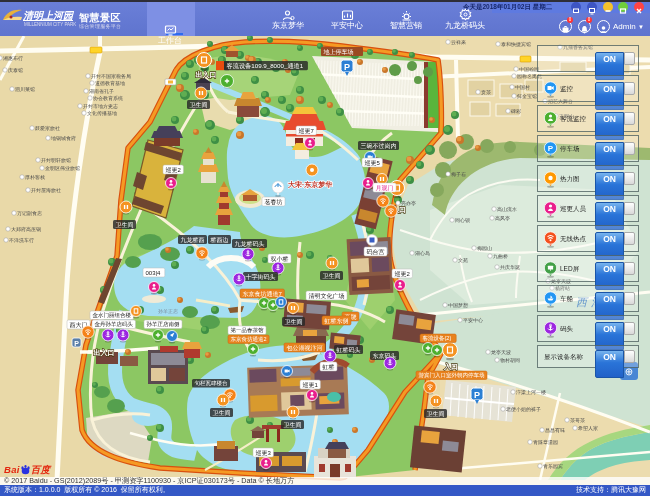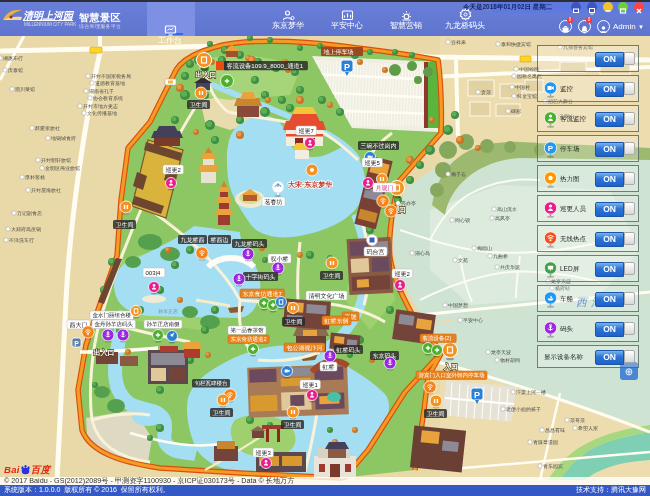--- a/index.html
+++ b/index.html
@@ -17,21 +17,21 @@
 .nav .tx{font-size:8px;line-height:9px;margin-top:1px;}
 #underline{position:absolute;left:166px;top:33px;width:17px;height:2px;background:#2e6bf0;}
 .hicon{position:absolute;top:20px;width:11px;height:11px;border:1px solid #fff;border-radius:50%;}
 .badge{position:absolute;width:6px;height:6px;background:#f33;border-radius:50%;color:#fff;font-size:4.5px;text-align:center;line-height:6px;}
 #admin{position:absolute;left:613px;top:22px;color:#fff;font-size:8px;}
 
 #panel{position:absolute;left:537px;top:45px;width:102px;}
 .prow{position:relative;box-sizing:border-box;width:102px;background:rgba(255,255,255,0.22);border:1px solid rgba(70,90,90,0.75);margin-bottom:3px;}
 .plabel{position:absolute;left:22px;top:50%;margin-top:-4px;font-size:6.5px;color:#222;line-height:7px;white-space:nowrap;}
 .toggle{position:absolute;right:3px;top:50%;margin-top:-7px;width:40px;height:13px;}
-.tog-on{position:absolute;left:0;top:0;width:29px;height:15px;background:linear-gradient(#77b4ee,#2a74d8 45%,#2161c8);border:1px solid #1a55a8;box-sizing:border-box;border-radius:2px 0 0 2px;color:#fff;font-size:8.5px;font-weight:bold;text-align:center;line-height:12px;}
+.tog-on{position:absolute;left:0;top:0;width:29px;height:28px;background:linear-gradient(#77b4ee,#2a74d8 45%,#2161c8);border:1px solid #1a55a8;box-sizing:border-box;border-radius:2px 0 0 2px;color:#fff;font-size:8.5px;font-weight:bold;text-align:center;line-height:12px;}
 .tog-kn{position:absolute;left:29px;top:0;width:11px;height:13px;background:linear-gradient(#fff,#d8d8d8);border:1px solid #aaa;box-sizing:border-box;border-radius:0 2px 2px 0;}
 
 #copystrip{position:absolute;left:0;top:477px;width:650px;height:8px;background:rgba(255,255,255,0.8);}
 #copytext{position:absolute;left:4px;top:477px;font-size:7.2px;color:#333;line-height:8.5px;white-space:nowrap;}
 #statusbar{position:absolute;left:0;top:485px;width:650px;height:11px;background:#3458c6;}
 #statusbar .l{position:absolute;left:4px;top:0;color:#fff;font-size:7px;line-height:10px;}
 #statusbar .r{position:absolute;right:4px;top:0;color:#fff;font-size:7px;line-height:10px;}
 #baidulogo{position:absolute;left:4px;top:464px;font-size:9.5px;font-weight:bold;font-style:italic;letter-spacing:0.3px;}
 </style>
 </head>

